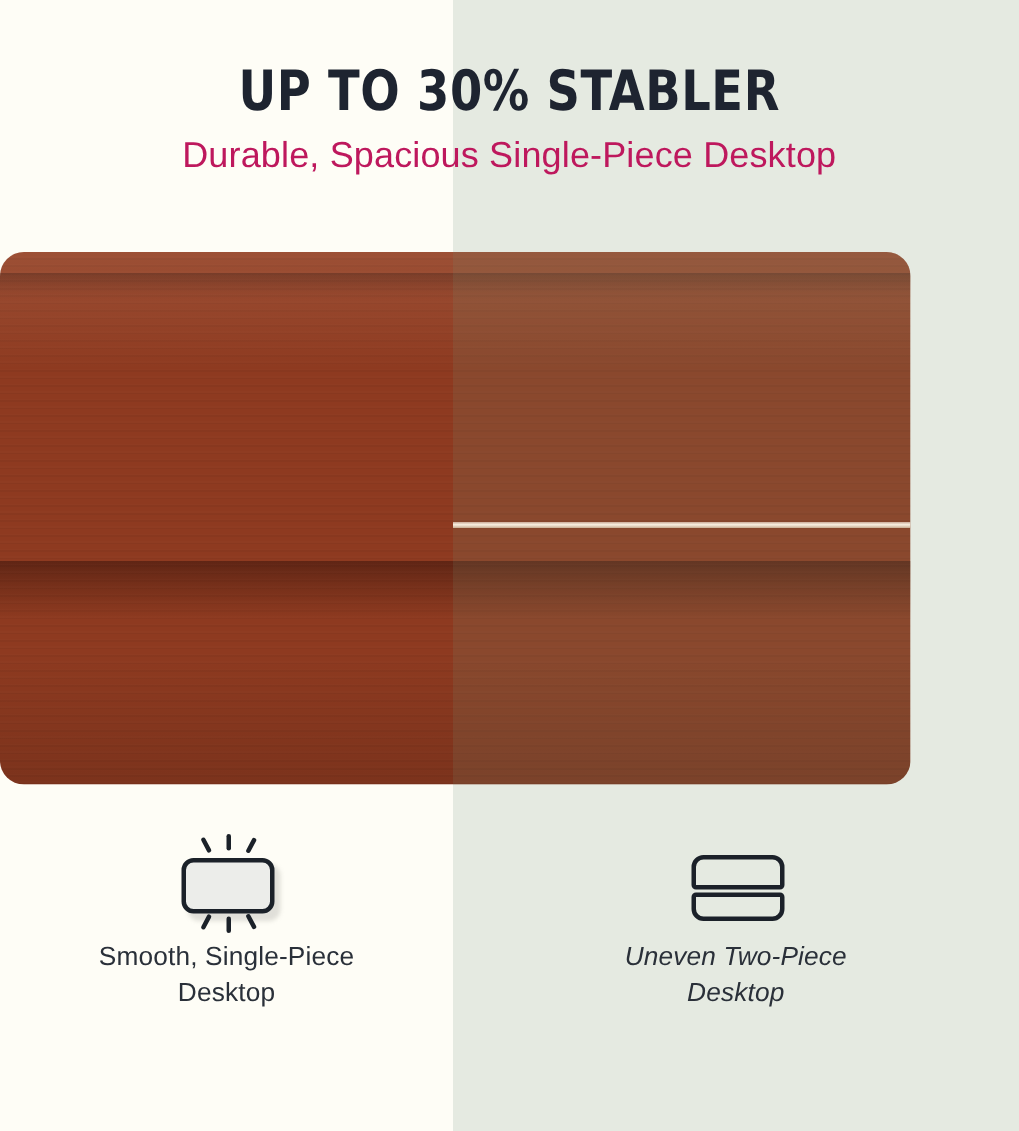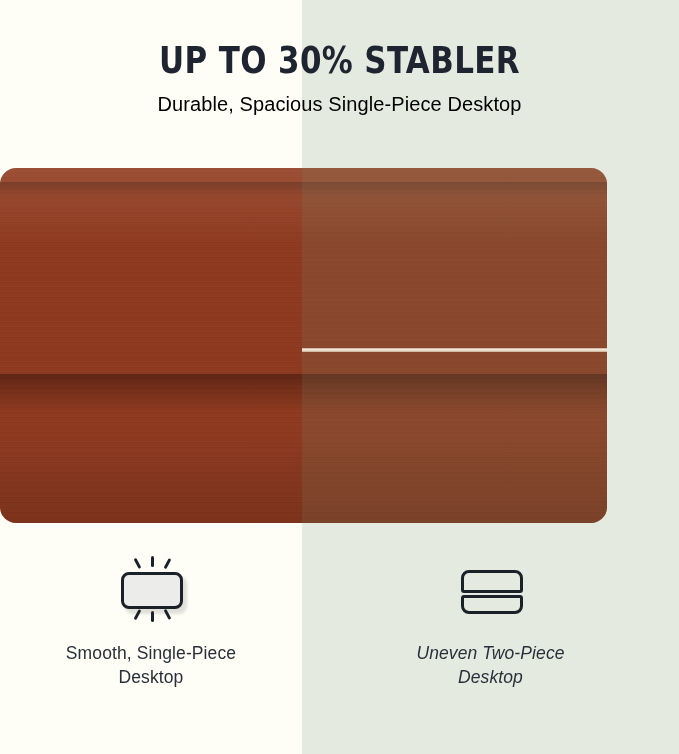--- a/index.html
+++ b/index.html
@@ -40,24 +40,24 @@
     font-size:37px;
     line-height:42px;
     font-weight:bold;
     letter-spacing:0.4px;
     color:#1E2430;
     font-family:"Liberation Sans Narrow","DejaVu Sans Condensed","Liberation Sans", sans-serif;
     transform:scaleX(0.93);
   }
   .subheadline {
     margin-top:9px;
-    font-size:20px;
+    font-size:24px;
     line-height:26px;
     font-weight:400;
-    color:#000000;
+    color:#be185d;
     letter-spacing:0.1px;
   }
 
   
   .photo {
     position:absolute;
     left:0; top:168px;
     width:607px; height:355px;
     border-radius:16px;
     overflow:hidden;
@@ -222,21 +222,21 @@
   .piece.top {
     top:7px; height:23px;
     border-radius:8px 8px 3px 3px;
   }
   .piece.bottom {
     top:32px; height:19px;
     border-radius:3px 3px 8px 8px;
   }
 
   .caption {
-    margin-top:16px;
+    margin-top:0;
     font-size:17.5px;
     line-height:24px;
     font-weight:400;
     color:#2A3039;
     text-align:center;
     letter-spacing:0.1px;
     max-width:260px;
   }
 </style>
 </head>

